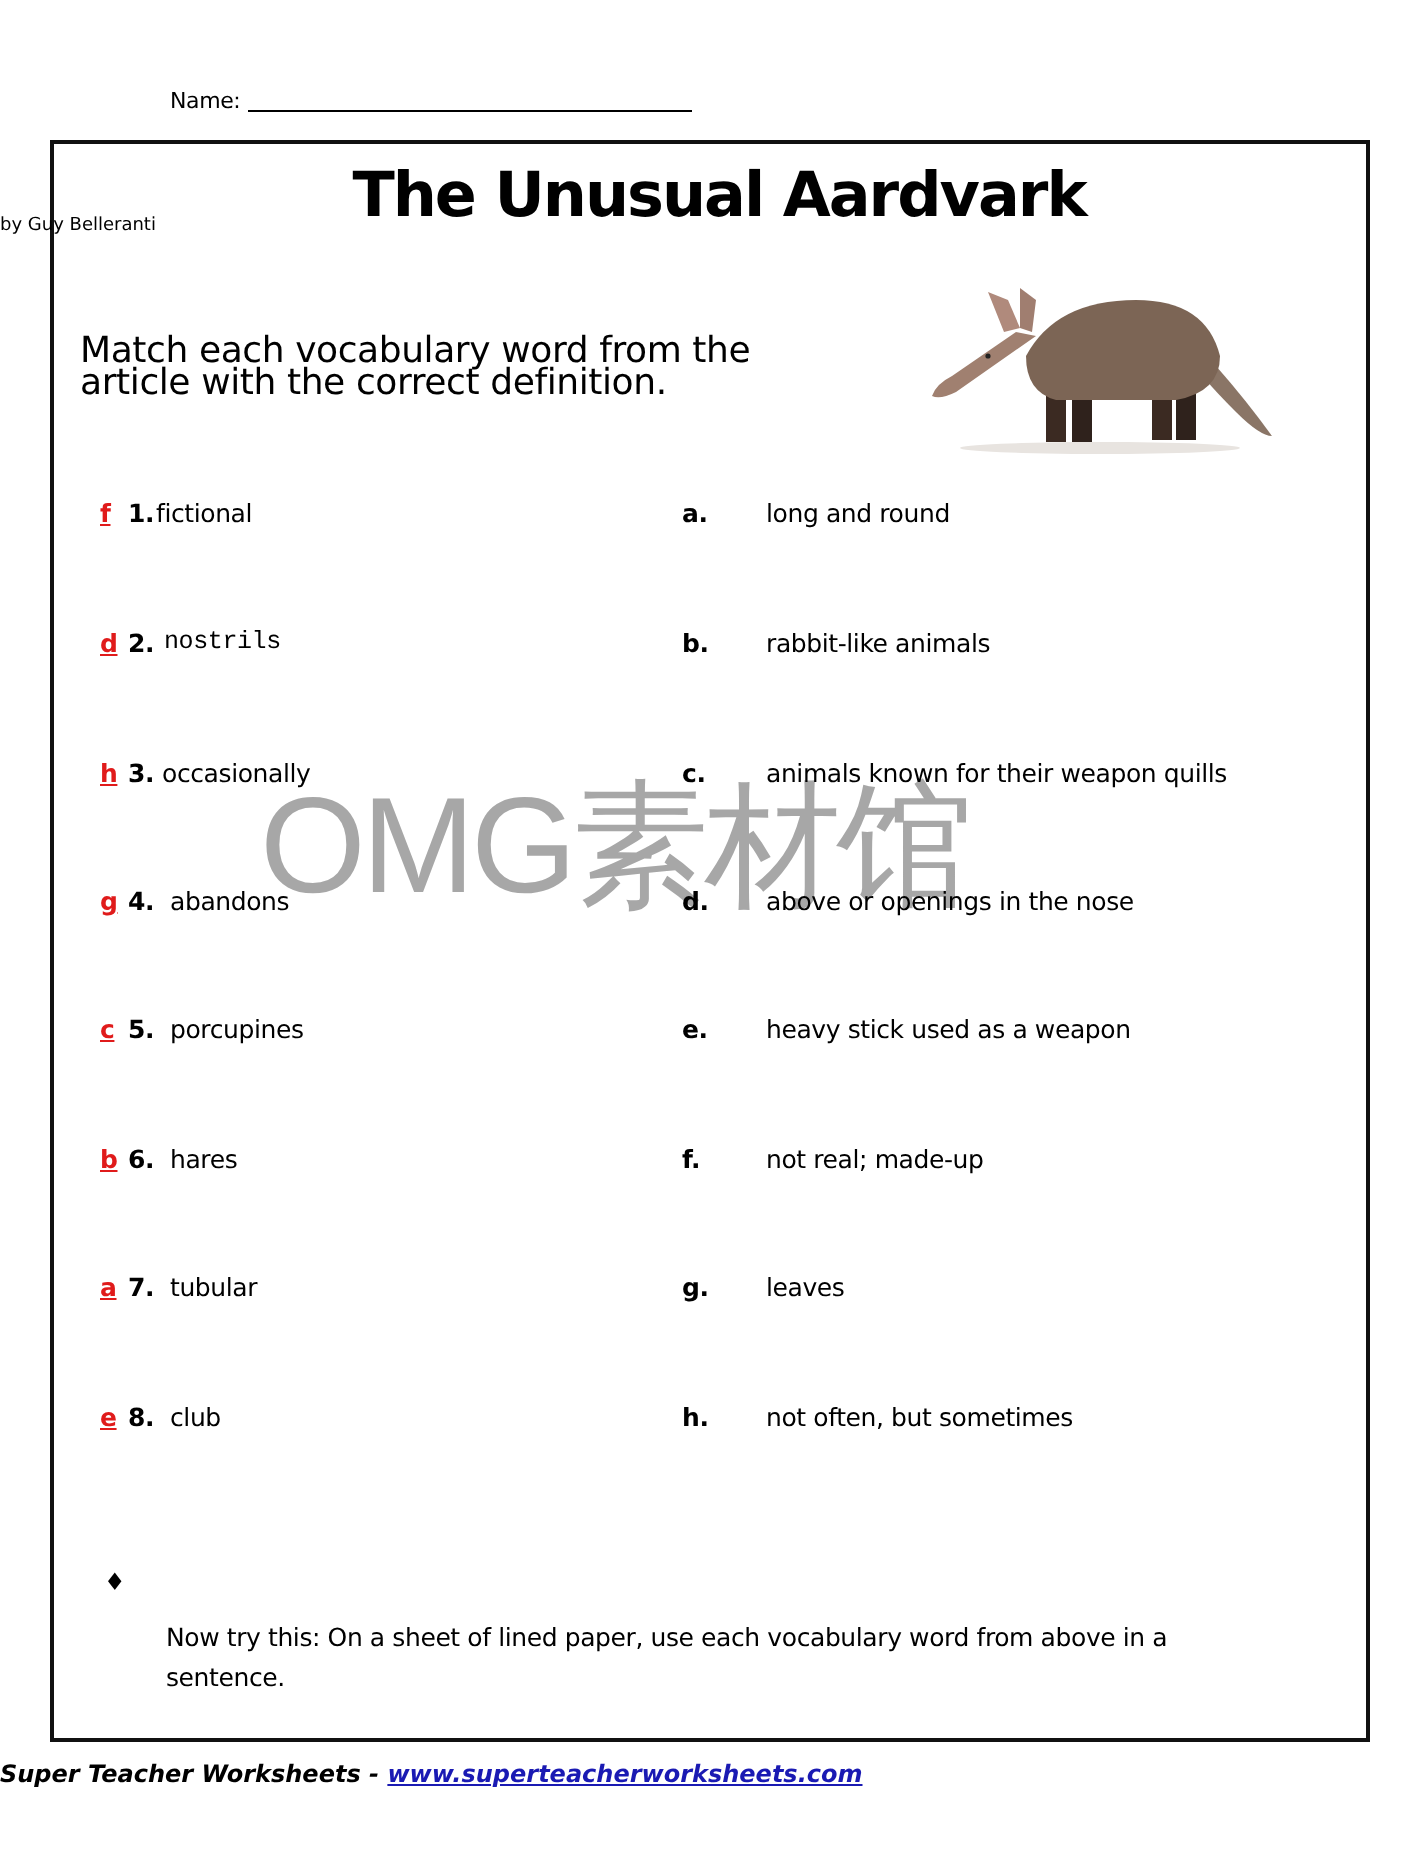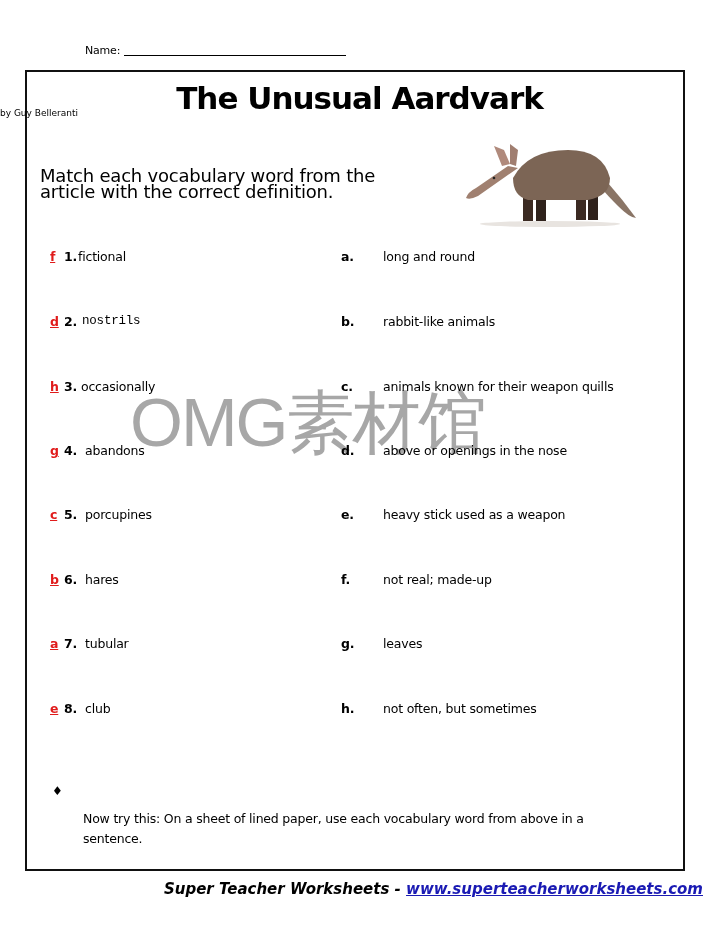--- a/index.html
+++ b/index.html
@@ -15,21 +15,21 @@
   .aardvark { position:absolute; left:458px; top:138px; width:184px; height:92px; }
   .row { position:absolute; left:0; width:703px; font-size:12.5px; letter-spacing:-0.2px; }
   .ans { position:absolute; left:50px; color:#e01b1b; font-weight:bold; text-decoration:underline; text-decoration-color:#e01b1b; }
   .num { position:absolute; left:64px; font-weight:bold; }
   .word { position:absolute; }
   .letter { position:absolute; left:341px; font-weight:bold; }
   .def { position:absolute; left:383px; }
   .tryit { position:absolute; left:52px; top:781px; font-size:12.5px; line-height:20px; letter-spacing:-0.2px; }
   .tryit .diamond { position:absolute; left:0; top:0; font-size:12px; }
   .tryit .text { position:absolute; left:31px; top:0; width:540px;margin-top:28px; }
-  .footer { position:absolute; left:0; right:0; top:880px; text-align:right; font-size:15px; font-weight:bold; font-style:italic; }
+  .footer { position:absolute; left:0; right:0; top:880px; text-align:left; font-size:12px; font-weight:bold; font-style:italic; }
   .footer a { color:#1a1ab3; text-decoration:underline; }
   .watermark { position:absolute; left:130px; top:378px; font-size:68px; color:rgba(120,120,120,0.65);
                font-family:Liberation Sans, sans-serif; letter-spacing:-2px; white-space:nowrap; pointer-events:none; }
 </style>
 </head>
 <body>
 
 <div class="name-line">
   <span>Name:</span><span class="blank"></span>
 </div>

